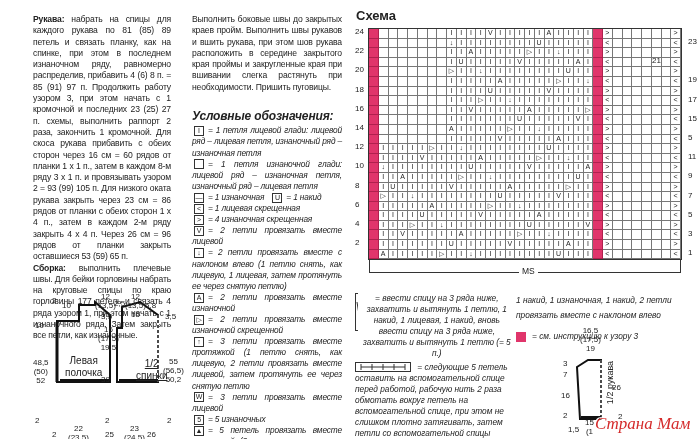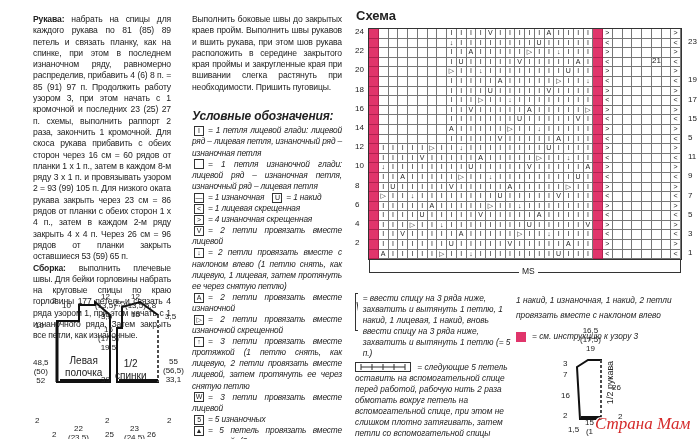--- a/index.html
+++ b/index.html
@@ -857,21 +857,21 @@
     <div class="rownum" style="left: 688px; top: 171.4px;">9</div>
     <div class="rownum" style="left: 688px; top: 190.6px;">7</div>
     <div class="rownum" style="left: 688px; top: 209.8px;">5</div>
     <div class="rownum" style="left: 688px; top: 229px;">3</div>
     <div class="rownum" style="left: 688px; top: 248.2px;">1</div>
   </div>
 <div class="ms-line"></div>
 <div class="ms-label">MS</div>
 
 <div class="bottom-mid">
-  <div style="display:flex;gap:5px;">
+  <div style="display:flex;gap:5px;text-align:center;">
     <svg width="12" height="38">
         <rect x="0.5" y="0.5" width="11" height="37" fill="none" stroke="#333"></rect>
         <circle cx="6" cy="5" r="2" fill="none" stroke="#333"></circle>
         <path d="M2 9 L6 34 L10 9" fill="none" stroke="#333"></path>
       </svg>
     <span>= ввести спицу на 3 ряда ниже, захватить и вытянуть 1 петлю, 1 накид, 1 лицевая, 1 накид, вновь ввести спицу на 3 ряда ниже, захватить и вытянуть 1 петлю (= 5 п.)</span>
   </div>
   <div style="margin-top:2px;">
     <svg width="56" height="10" style="vertical-align:middle;margin-right:4px;">
         <rect x="0.5" y="0.5" width="55" height="9" fill="none" stroke="#333"></rect>
@@ -913,26 +913,26 @@
   <div class="diagram" style="left:83px;top:430px;padding-left:22px;">25</div>
 </div>
 
 <div>
   <svg class="shape" style="left:115px;top:300px;" width="60" height="140">
     <path d="M2 28 L7 28 L7 7 L25 2 L43 15 L43 82 L2 82 Z" fill="none" stroke="#111" stroke-width="2"></path>
     <line x1="43" y1="15" x2="43" y2="82" stroke="#fff" stroke-width="2"></line>
     <line x1="43" y1="15" x2="43" y2="82" stroke="#111" stroke-width="1.5" stroke-dasharray="3,2"></line>
     <line x1="4" y1="80" x2="43" y2="80" stroke="#111" stroke-width="2"></line>
   </svg>
-  <div class="diagram" style="left:115px;top:358px;font-size:10px;line-height:12px;"><span>1/2</span><br><span>спинки</span></div>
+  <div class="diagram" style="left:136px;top:358px;font-size:10px;line-height:12px;text-decoration:underline;"><span>1/2</span><br><span>спинки</span></div>
   <div class="diagram" style="left:114px;top:299px;">2,5</div>
   <div class="diagram" style="left:125px;top:292px;"><span>12</span><br><span>(13,5)</span><br><span>15</span></div>
   <div class="diagram" style="left:145px;top:301px;">5,8</div>
   <div class="diagram" style="left:165px;top:312px;">3,5</div>
-  <div class="diagram" style="left:163px;top:357px;"><span>55</span><br><span>(56,5)</span><br><span>33,1</span></div>
+  <div class="diagram" style="left:163px;top:357px;"><span>55</span><br><span>(56,5)</span><br><span>50,2</span></div>
   <div class="diagram" style="left:167px;top:416px;">2</div>
   <div class="diagram" style="left:124px;top:424px;"><span>23</span><br><span>(24,5)</span></div>
   <div class="diagram" style="left:147px;top:430px;">26</div>
 </div>
 
 <div>
   <svg class="shape" style="left:575px;top:355px;" width="40" height="75">
     <path d="M2 12 L13 5 L26 5 L26 64 L5 64 Z" fill="none" stroke="#111" stroke-width="2"></path>
     <line x1="26" y1="5" x2="26" y2="64" stroke="#fff" stroke-width="2"></line>
     <line x1="26" y1="5" x2="26" y2="64" stroke="#111" stroke-width="1.5" stroke-dasharray="3,2"></line>

